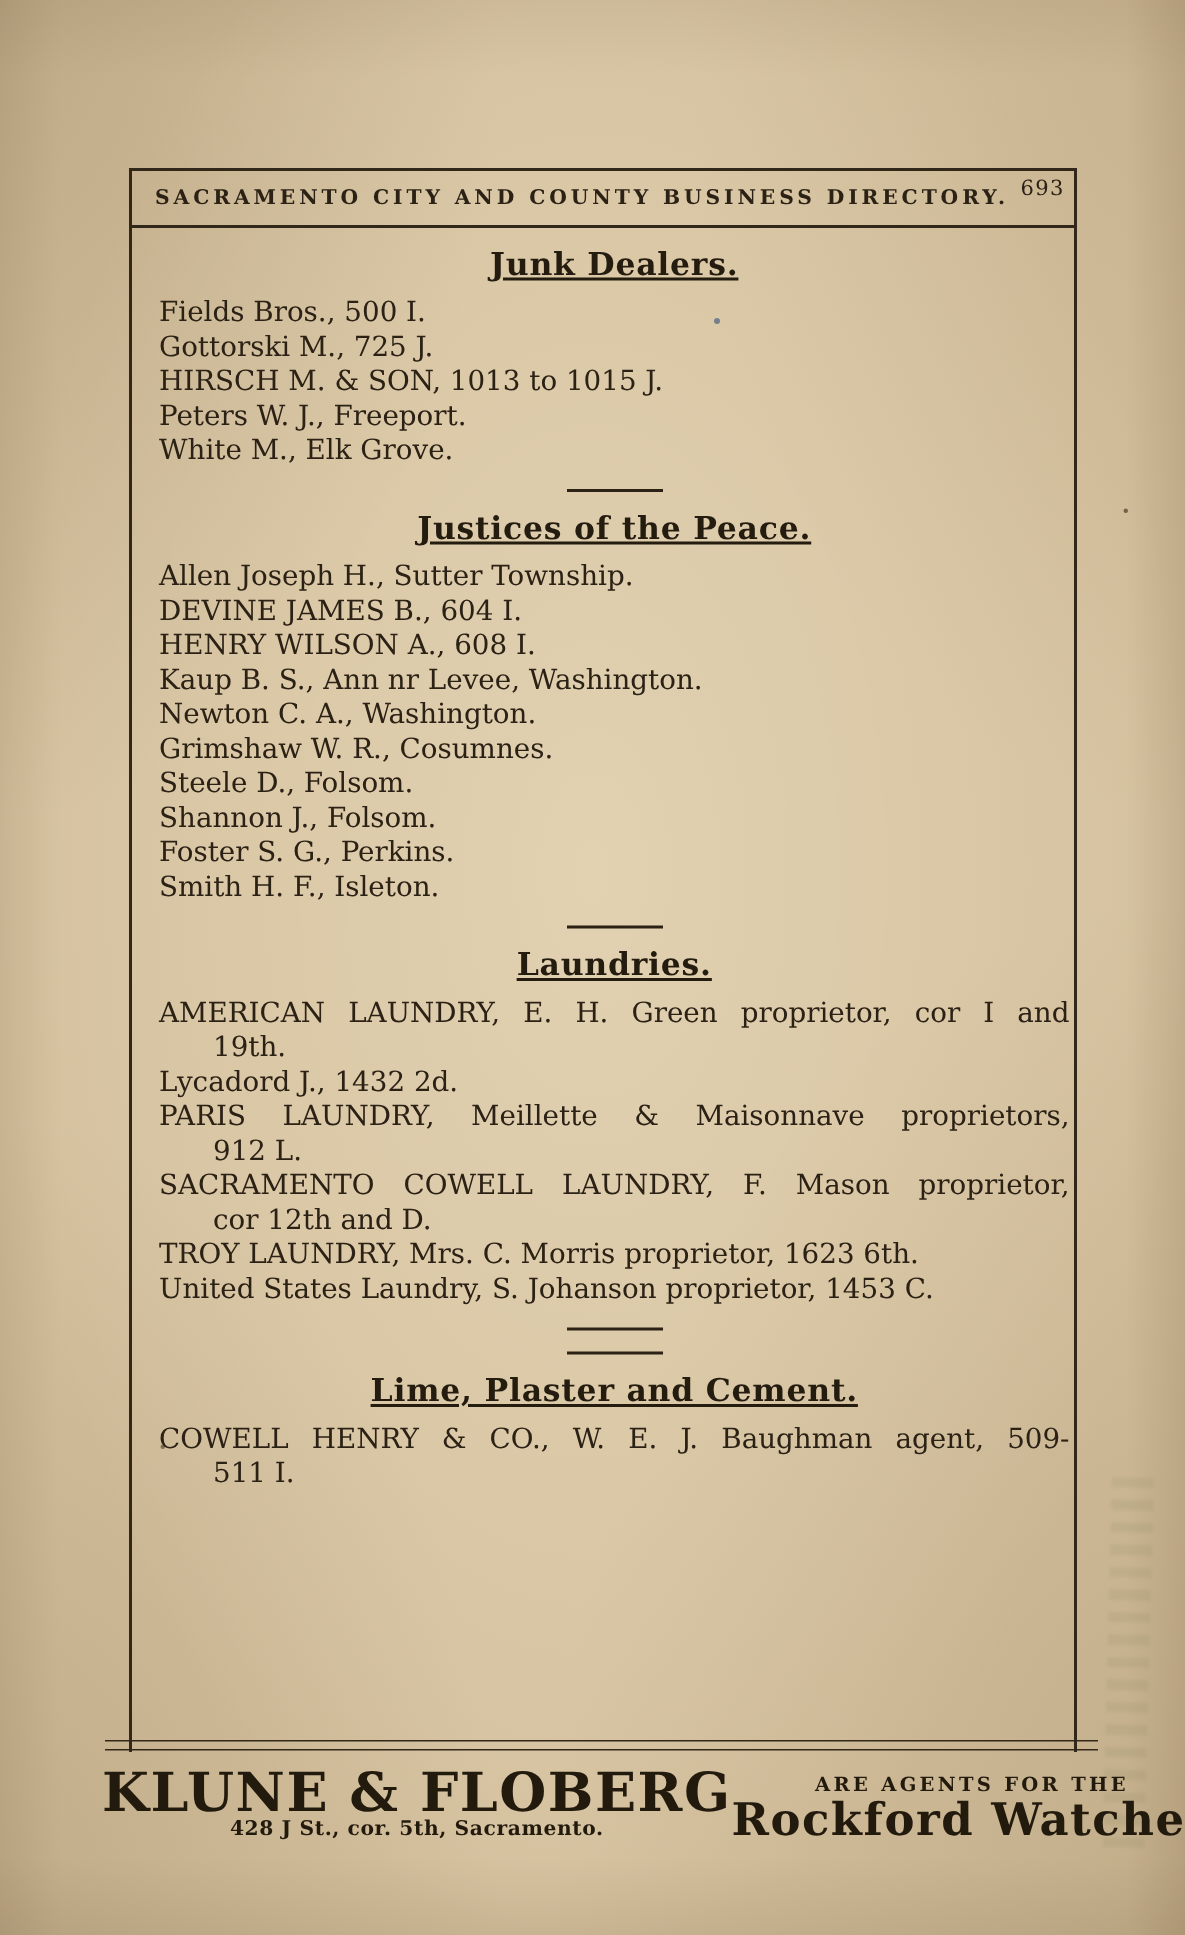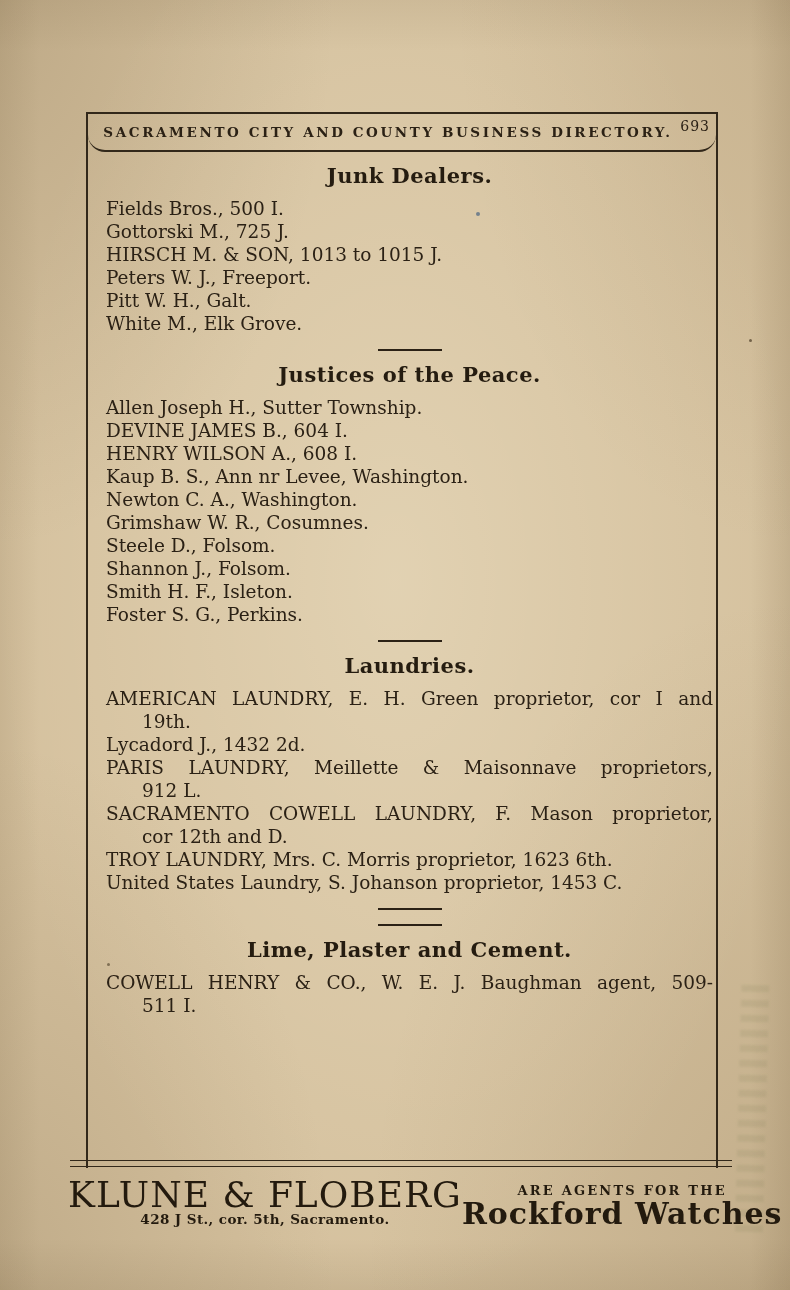--- a/index.html
+++ b/index.html
@@ -23,48 +23,48 @@
     position:absolute;right:24px;top:985px;width:28px;height:255px;
     background:repeating-linear-gradient(180deg, rgba(96,104,62,.10) 0 7px, rgba(96,104,62,0) 7px 15px);
     filter:blur(1.2px);transform:rotate(1.5deg);
   }
   .frame{
     position:absolute;left:86px;top:112px;width:628px;height:1054px;
     border-left:2px solid #32281a;border-right:2px solid #32281a;border-top:2px solid #32281a;
   }
   .page-header{
     position:relative;height:36px;border-bottom:2px solid #32281a;
-    display:flex;align-items:center;justify-content:center;border-radius:17px;
+    display:flex;align-items:center;justify-content:center;
   }
   .page-header .title{
     font-weight:bold;font-size:13.5px;letter-spacing:2.6px;white-space:nowrap;
     transform:translateX(-14px);
   }
   .page-header .pagenum{
     position:absolute;right:6px;top:4px;font-size:14px;font-weight:normal;letter-spacing:1px;
   }
   .frame-content{padding-left:18px;padding-right:3px;}
   .sec-h{
     font-size:21px;font-weight:bold;text-align:center;
-    margin:11px 0 9px;letter-spacing:.5px;color:#251c10;
+    margin:11px 0 9px;letter-spacing:.5px;color:#251c10;text-decoration:underline;
   }
   .ln{font-size:18.5px;line-height:23px;white-space:nowrap;}
   .ln.just{white-space:normal;text-align:justify;text-align-last:justify;}
   .ln.cont{padding-left:36px;}
   .divider{width:64px;border:0;border-top:2.5px solid #2b2115;margin:14px auto 2px;}
   .bottom-rule{
     position:absolute;left:70px;top:1160px;width:662px;height:5px;
     border-top:1.5px solid #32281a;border-bottom:1.5px solid #32281a;
   }
   .footer-ad{
     position:absolute;left:68px;top:1176px;width:668px;
     display:flex;justify-content:space-between;align-items:flex-start;color:#231a0e;
   }
   .ad-left{text-align:center;}
-  .ad-name{font-size:36px;font-weight:normal;letter-spacing:1px;line-height:38px;white-space:nowrap;text-align:center;}
+  .ad-name{font-size:36px;font-weight:bold;letter-spacing:1px;line-height:38px;white-space:nowrap;text-align:center;}
   .ad-address{font-size:13.5px;font-weight:bold;letter-spacing:.4px;margin-top:-3px;white-space:nowrap;}
   .ad-right{text-align:center;padding-top:7px;}
   .ad-tagline{font-size:13px;font-weight:bold;letter-spacing:2.2px;white-space:nowrap;}
   .ad-product{font-size:30px;font-weight:bold;letter-spacing:1px;line-height:32px;white-space:nowrap;}
 </style>
 </head>
 <body>
 
 <div class="ghost-strip"></div>
 <div class="speck" style="left:476px;top:212px;width:4px;height:4px;background:#5a6f86;opacity:.8;"></div>
@@ -78,37 +78,36 @@
   </div>
 
   <div class="frame-content">
 
     <section>
       <h2 class="sec-h">Junk Dealers.</h2>
       <div class="ln">Fields Bros., 500 I.</div>
       <div class="ln">Gottorski M., 725 J.</div>
       <div class="ln">HIRSCH M. &amp; SON, 1013 to 1015 J.</div>
       <div class="ln">Peters W. J., Freeport.</div>
-      <div class="ln">Pitt W. H., Galt.</div>
       <div class="ln">White M., Elk Grove.</div>
     </section>
     <hr class="divider">
 
     <section>
       <h2 class="sec-h">Justices of the Peace.</h2>
       <div class="ln">Allen Joseph H., Sutter Township.</div>
       <div class="ln">DEVINE JAMES B., 604 I.</div>
       <div class="ln">HENRY WILSON A., 608 I.</div>
       <div class="ln">Kaup B. S., Ann nr Levee, Washington.</div>
       <div class="ln">Newton C. A., Washington.</div>
       <div class="ln">Grimshaw W. R., Cosumnes.</div>
       <div class="ln">Steele D., Folsom.</div>
       <div class="ln">Shannon J., Folsom.</div>
+      <div class="ln">Foster S. G., Perkins.</div>
       <div class="ln">Smith H. F., Isleton.</div>
-      <div class="ln">Foster S. G., Perkins.</div>
     </section>
     <hr class="divider">
 
     <section>
       <h2 class="sec-h">Laundries.</h2>
       <div class="ln just">AMERICAN LAUNDRY, E. H. Green proprietor, cor I and</div>
       <div class="ln cont">19th.</div>
       <div class="ln">Lycadord J., 1432 2d.</div>
       <div class="ln just">PARIS LAUNDRY, Meillette &amp; Maisonnave proprietors,</div>
       <div class="ln cont">912 L.</div>

